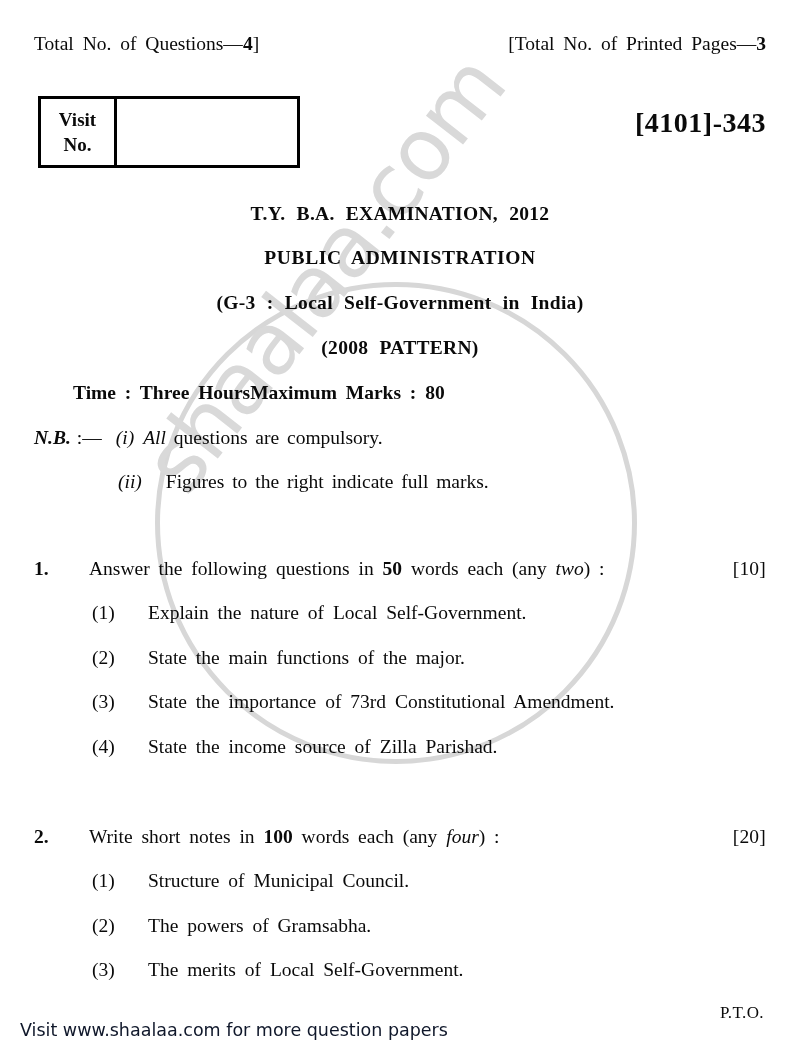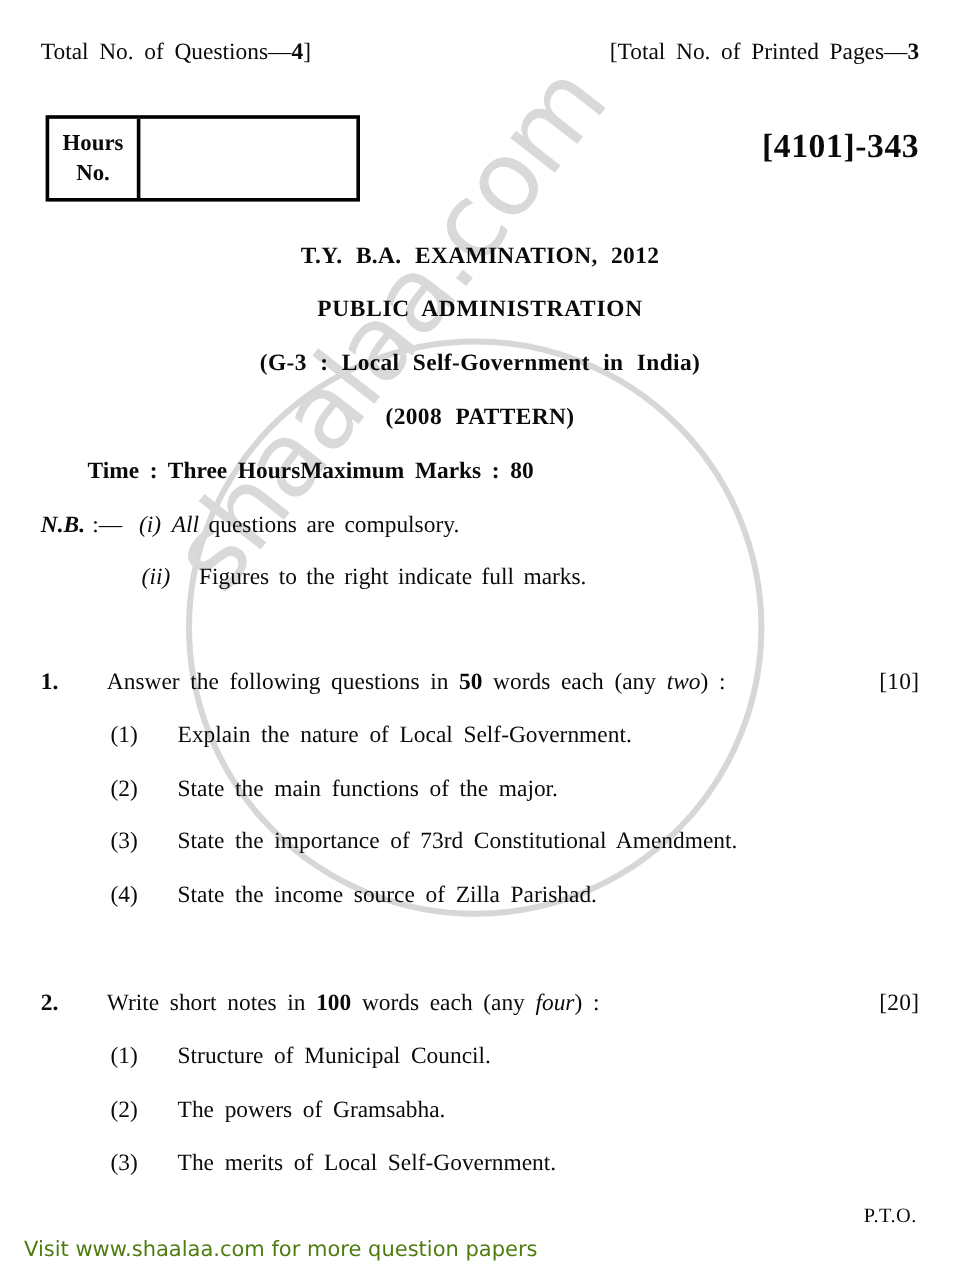--- a/index.html
+++ b/index.html
@@ -236,23 +236,22 @@
     font-size: 17px;
     letter-spacing: 0.4px;
   }
 
   #site-banner {
     position: absolute;
     left: 20px;
     top: 1020px;
     font-family: "DejaVu Sans", "Liberation Sans", sans-serif;
     font-size: 17.5px;
-    color: #4d7c0f;
-    white-space: nowrap;
-    margin-top: 12px;
+    color: #0f172a;
+    white-space: nowrap;
   }
 </style>
 </head>
 <body>
 
 <div id="watermark">
   <div id="wm-circle"></div>
   <div id="wm-text">shaalaa.com</div>
 </div>
 
@@ -262,21 +261,21 @@
     <div>
       <span>Total  No.  of  Questions—</span><b>4</b><span>]</span>
     </div>
     <div>
       <span>[</span><span>Total  No.  of  Printed  Pages—</span><b>3</b>
     </div>
   </div>
 
   <div id="seat-box">
     <div id="seat-label-cell">
-      <span>Hours</span>
+      <span>Visit</span>
       <span>No.</span>
     </div>
     <div id="seat-entry-cell"></div>
   </div>
 
   <div id="paper-code">[4101]-343</div>
 
   <div class="center-line" id="title-exam">T.Y.  B.A.    EXAMINATION,  2012</div>
   <div class="center-line" id="title-subject">PUBLIC  ADMINISTRATION</div>
   <div class="center-line" id="title-paper">(G-3  :  Local  Self-Government  in  India)</div>

